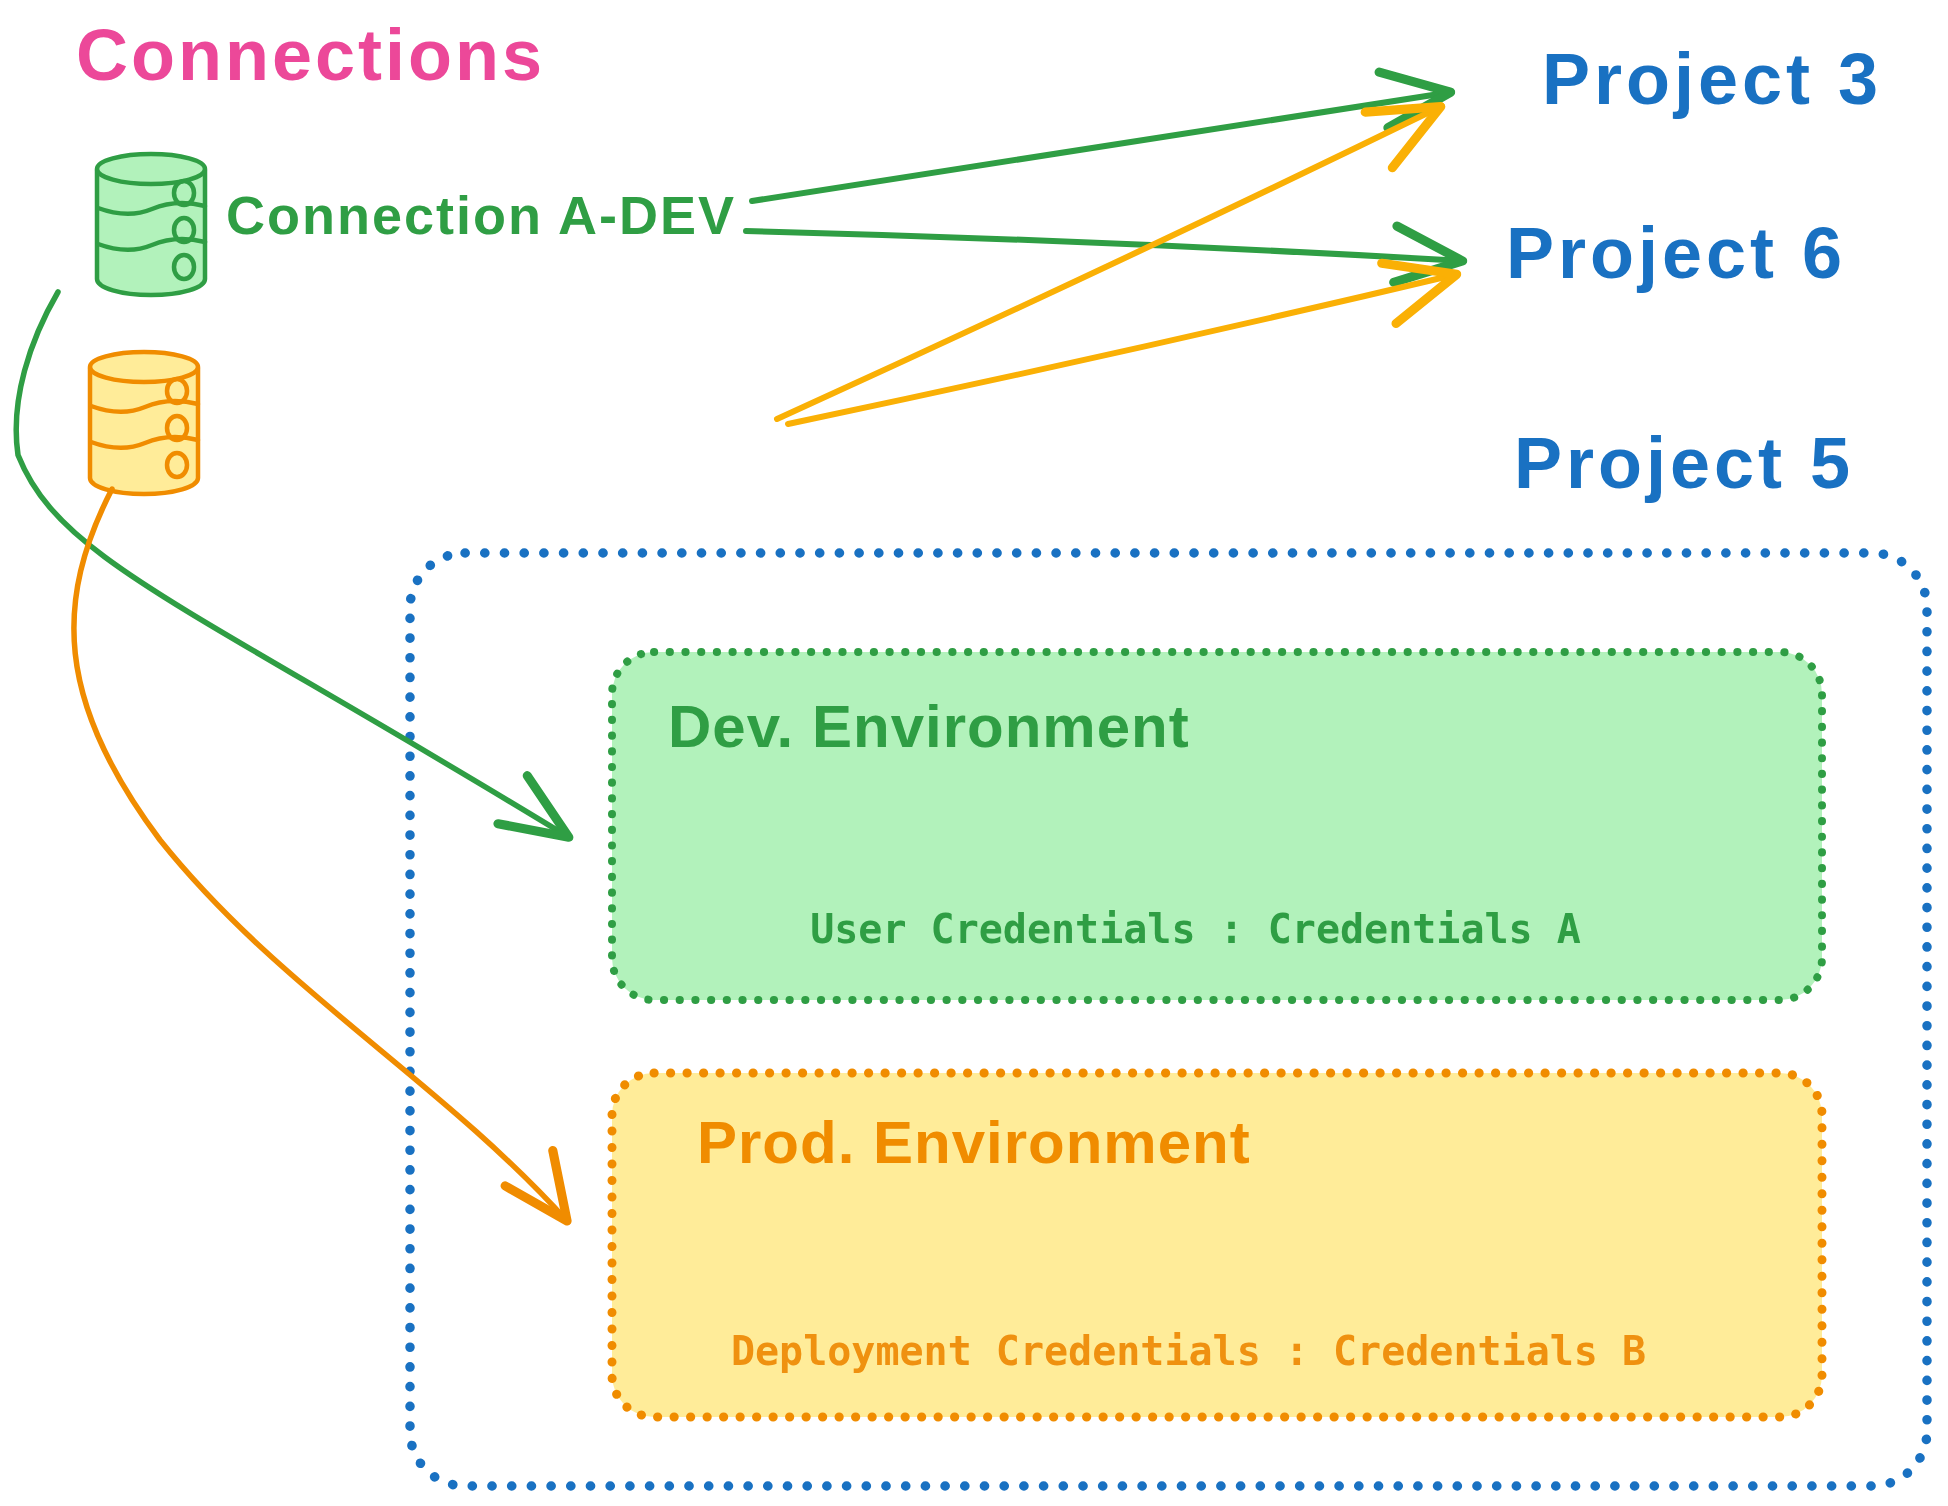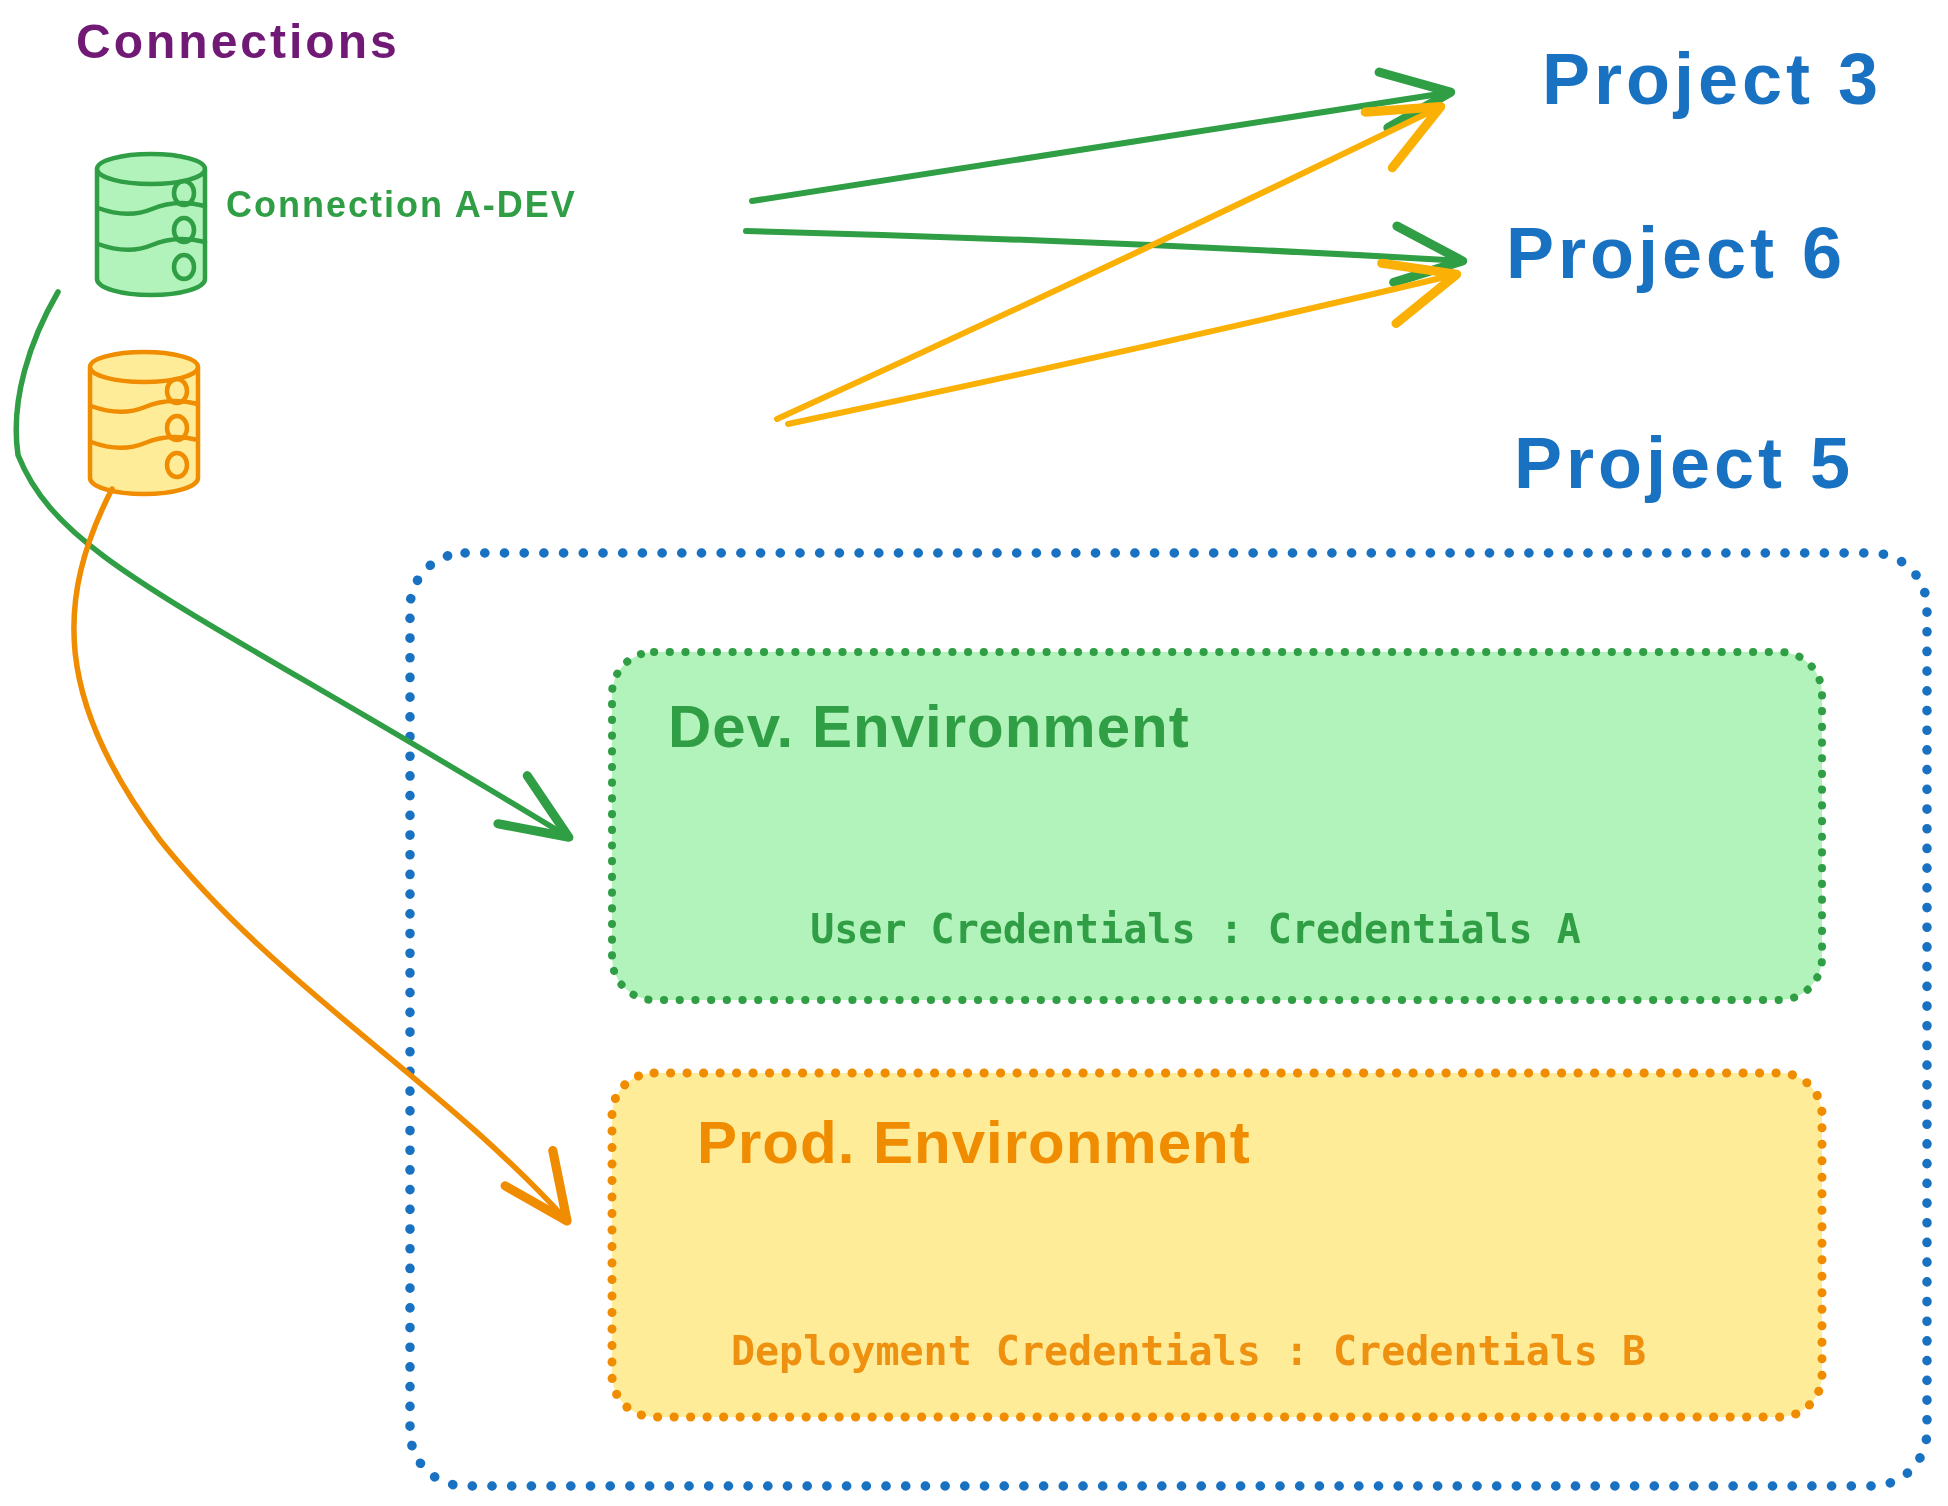--- a/index.html
+++ b/index.html
@@ -5,22 +5,22 @@
   html,body{margin:0;padding:0;background:#ffffff;}
   #stage{
     position:relative;
     width:1948px;height:1506px;
     background:#ffffff;
     overflow:hidden;
     font-family:"Liberation Sans", sans-serif;
   }
   #shapes{position:absolute;left:0;top:0;width:1948px;height:1506px;}
   .lbl{position:absolute;white-space:nowrap;font-weight:bold;}
-  .title{left:76px;top:14px;font-size:48px;letter-spacing:3px;color:#701a75;}
-  .conn-label{font-size:36px;letter-spacing:2px;}
+  .title{left:76px;top:14px;font-size:72px;letter-spacing:3px;color:#ec4899;}
+  .conn-label{font-size:54px;letter-spacing:2px;}
   .conn-a{left:226px;top:184px;color:#2f9e44;}
   .conn-b{left:214px;top:388px;color:#f08c00;}
   .project{font-size:72px;letter-spacing:4px;color:#1971c2;}
   .p3{left:1502px;top:38px;margin-left:40px;}
   .p2{left:1506px;top:212px;}
   .p1{left:1514px;top:422px;}
   .env-title{font-size:60px;letter-spacing:1px;}
   .dev-title{left:668px;top:692px;color:#2f9e44;}
   .prod-title{left:697px;top:1108px;color:#f08c00;}
   .creds{

